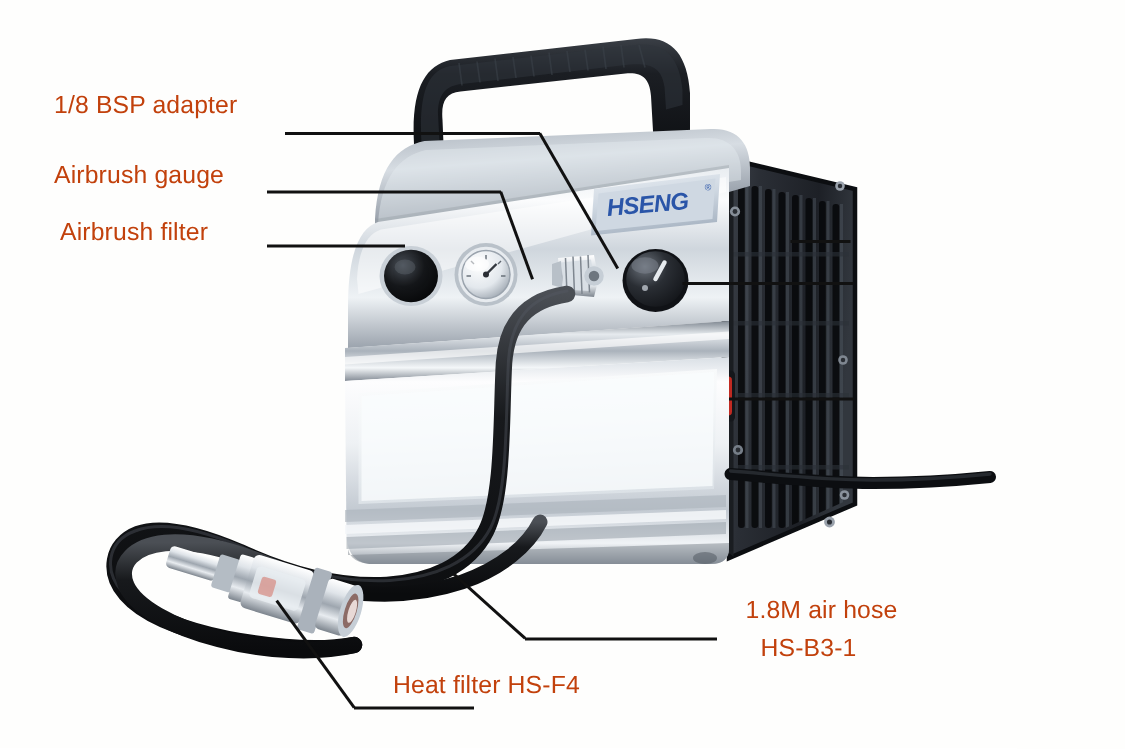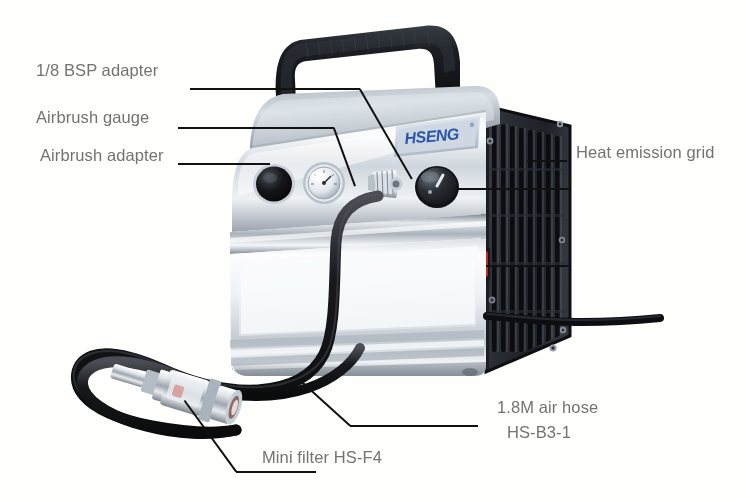--- a/index.html
+++ b/index.html
@@ -12,21 +12,21 @@
     width:750px;height:499px;
     background:#fefefd;
     overflow:hidden;
   }
   
   .label{
     position:absolute;
     font-family:"Liberation Sans", sans-serif;
     font-size:16.5px;
     line-height:20px;
-    color:#737373;
+    color:#c2410c;
     white-space:pre;
     letter-spacing:.1px;
   }
   .leader{
     position:absolute;
     background:#111;
     height:1.6px;
   }
   .leader-d{
     position:absolute;
@@ -349,25 +349,24 @@
   <div class="leader" style="left:350px;top:425px;width:128px;"></div>
   <div class="leader-d" style="left:350px;top:425px;width:64px;transform:rotate(-138deg);"></div>
 
   <div class="leader" style="left:236px;top:471px;width:80px;"></div>
   <div class="leader-d" style="left:236px;top:471px;width:88px;transform:rotate(-126deg);"></div>
 
   <div class="label" style="left:36px;top:60px;">1/8 BSP adapter</div>
 
   <div class="label" style="left:36px;top:107px;">Airbrush gauge</div>
 
-  <div class="label" style="left:40px;top:145px;">Airbrush adapter</div>
-
-  <div class="label" style="left:576px;top:142px;">Heat emission grid</div>
+  <div class="label" style="left:40px;top:145px;">Airbrush filter</div>
+
 
 
 
   <div class="label" style="left:497px;top:397px;">1.8M air hose</div>
 
   <div class="label" style="left:507px;top:422px;">HS-B3-1</div>
 
-  <div class="label" style="left:262px;top:447px;">Mini filter HS-F4</div>
+  <div class="label" style="left:262px;top:447px;">Heat filter HS-F4</div>
 
 </div>
 
 </body></html>

